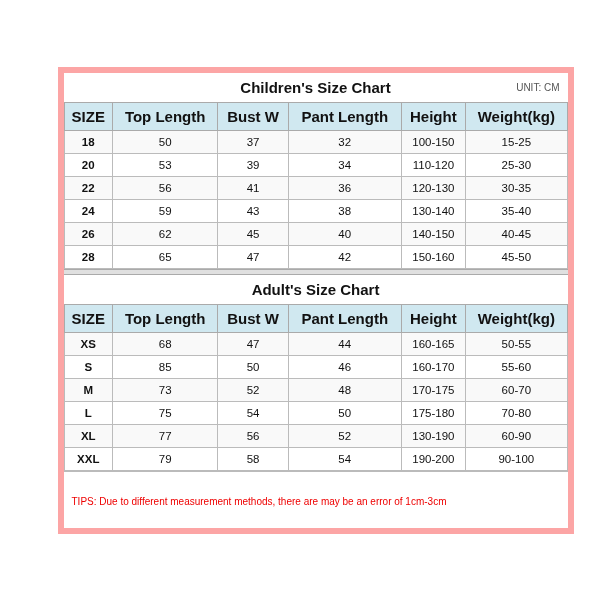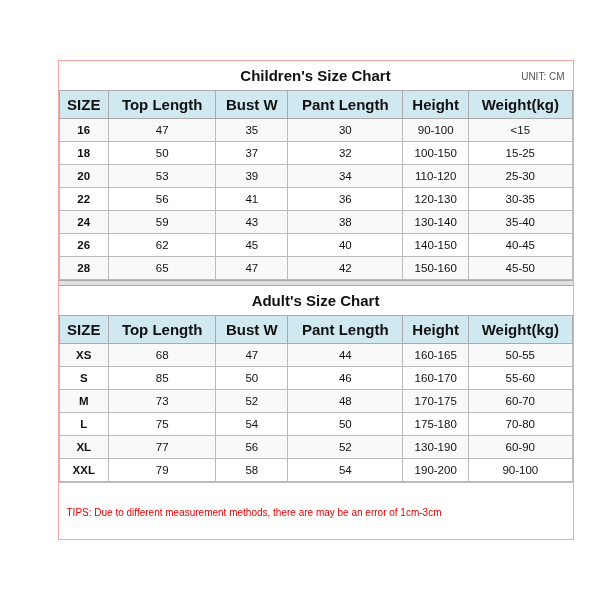--- a/index.html
+++ b/index.html
@@ -7,21 +7,21 @@
       width: 600px;
       height: 600px;
       background: #fff;
       font-family: Arial, sans-serif;
       display: flex;
       align-items: center;
       justify-content: center;
     }
     .container {
       width: 516px;
-      border: 1px solid #fca5a5;
+      border: 6px solid #fca5a5;
       background: #fff;
       margin-left: 31px;
     }
     .section-title-row {
       background: #fff;
       text-align: center;
       padding: 6px 4px;
       position: relative;
     }
     .section-title-row h2 {
@@ -97,28 +97,20 @@
       <tr>
         <th>SIZE</th>
         <th>Top Length</th>
         <th>Bust W</th>
         <th>Pant Length</th>
         <th>Height</th>
         <th>Weight(kg)</th>
       </tr>
     </thead>
     <tbody id="children-tbody">
-    <tr>
-          <td class="size-col">16</td>
-          <td>47</td>
-          <td>35</td>
-          <td>30</td>
-          <td>90-100</td>
-          <td>&lt;15</td>
-        </tr>
         <tr>
           <td class="size-col">18</td>
           <td>50</td>
           <td>37</td>
           <td>32</td>
           <td>100-150</td>
           <td>15-25</td>
         </tr>
         <tr>
           <td class="size-col">20</td>

